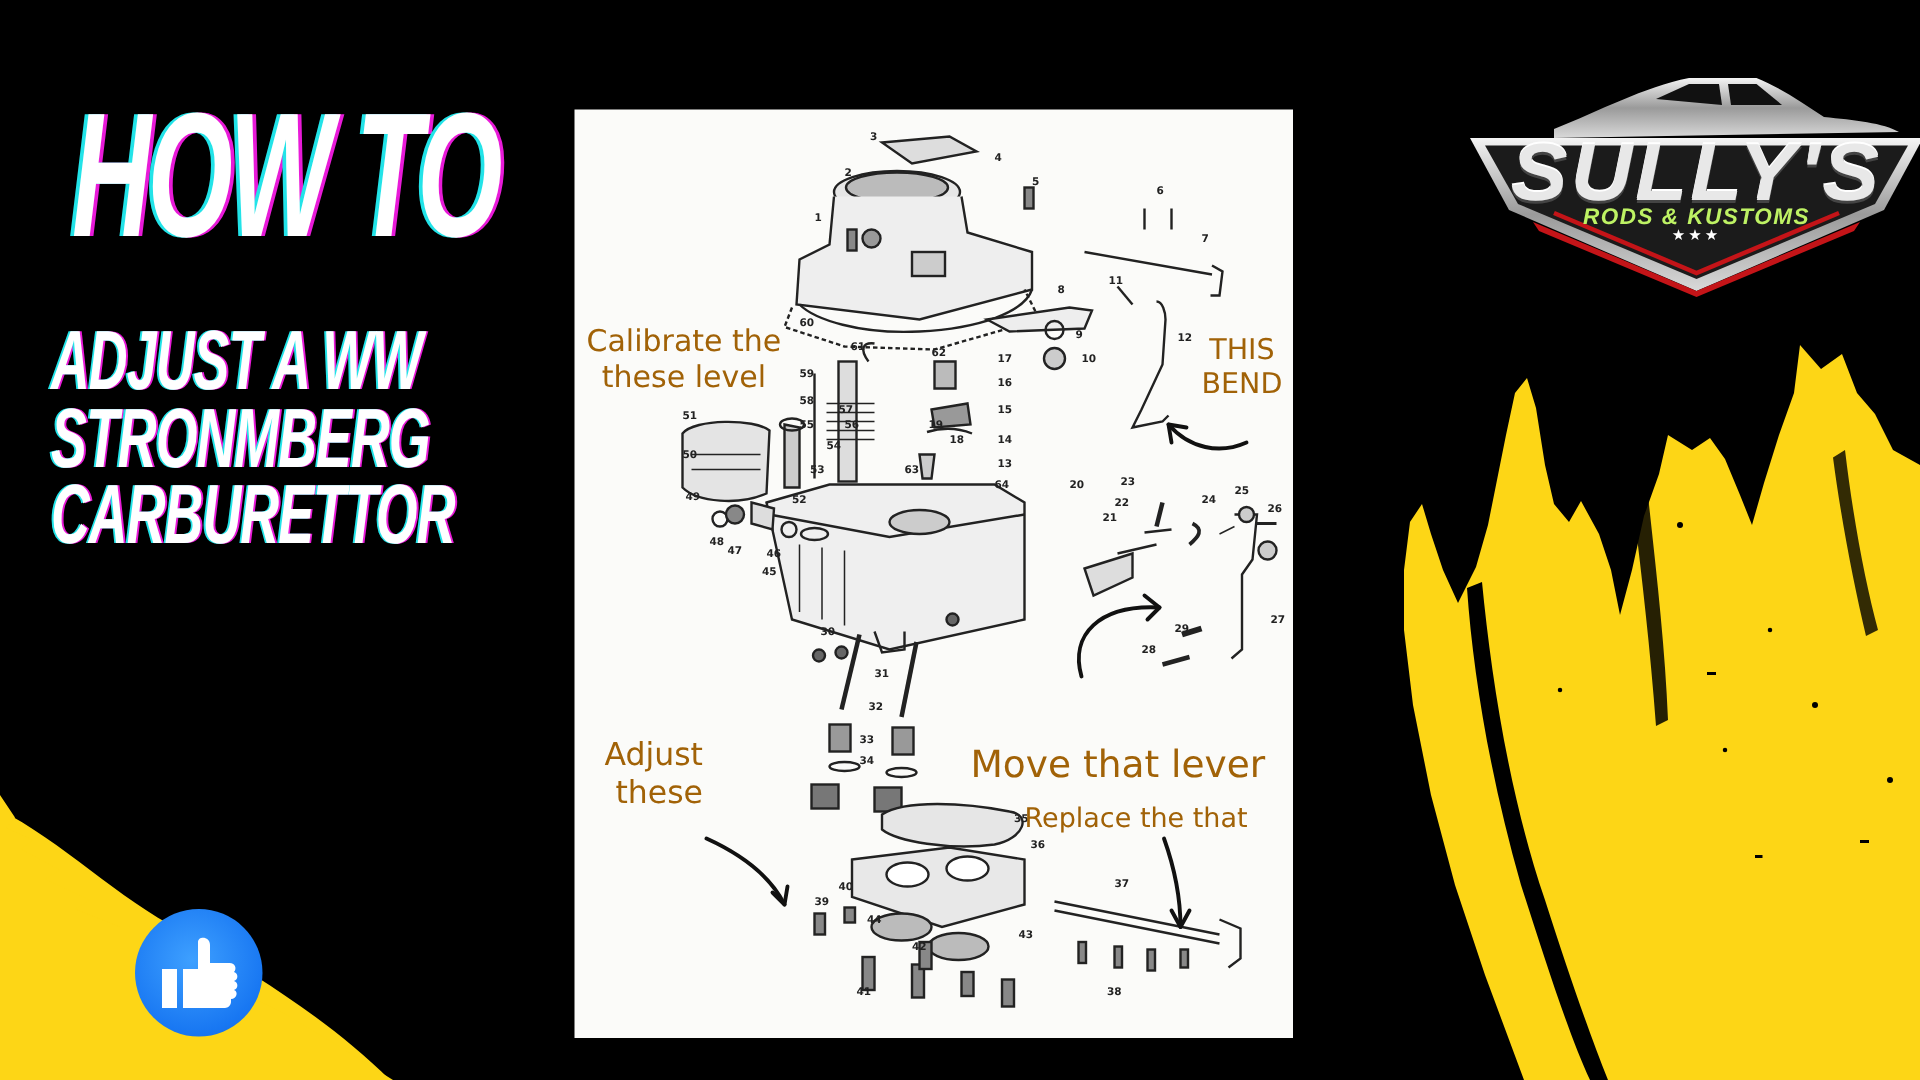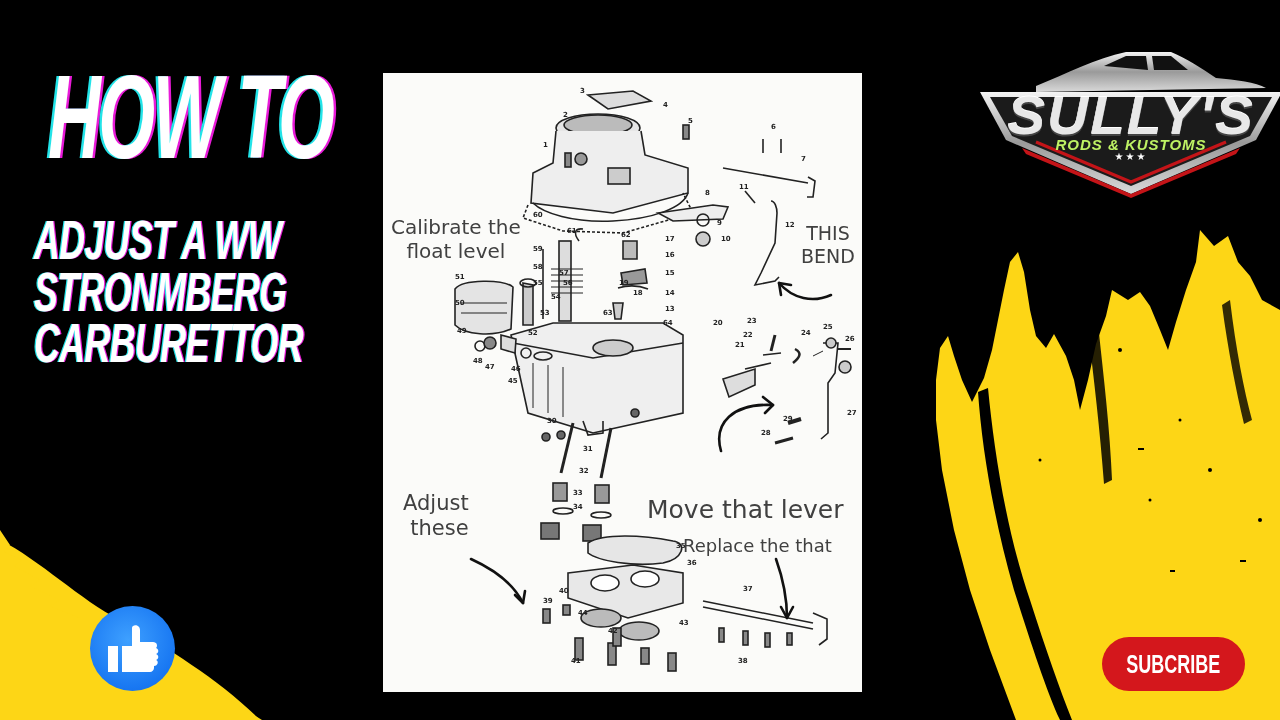--- a/index.html
+++ b/index.html
@@ -11,21 +11,21 @@
   .title-main{position:absolute;left:48px;top:58px;font-family:"Liberation Sans",sans-serif;font-weight:bold;font-style:italic;color:#fff;
     font-size:118px;line-height:1;letter-spacing:-4px;transform:scaleX(0.62);transform-origin:left top;
     text-shadow:-4px 0 0 #22e3e8, 4px 0 0 #e81ad8;white-space:nowrap;}
   .title-sub{position:absolute;left:34px;top:214px;font-family:"Liberation Sans",sans-serif;font-weight:bold;font-style:italic;color:#fff;
     font-size:56px;line-height:0.92;letter-spacing:-1px;transform:scaleX(0.64);transform-origin:left top;
     text-shadow:-2px 0 0 #22e3e8, 2px 0 0 #e81ad8;white-space:nowrap;}
   .title-sub div{display:block;}
   
   .diagram{position:absolute;left:383px;top:73px;width:479px;height:619px;background:#fbfbf9;overflow:hidden;}
   .diagram svg{position:absolute;left:0;top:0;}
-  .note{position:absolute;color:#404040;font-family:"DejaVu Sans",sans-serif;line-height:1.2;white-space:nowrap;}
+  .note{position:absolute;color:#a16207;font-family:"DejaVu Sans",sans-serif;line-height:1.2;white-space:nowrap;}
   .n-cal{left:8px;top:142px;font-size:20px;text-align:center;}
   .n-bend{left:418px;top:149px;font-size:19px;text-align:center;}
   .n-move{left:264px;top:394px;font-size:25px;margin-top:28px;}
   .n-adjust{left:20px;top:418px;font-size:21px;text-align:right;}
   .n-replace{left:300px;top:462px;font-size:18px;}
   
   .logo{position:absolute;left:976px;top:44px;width:310px;height:160px;}
   .logo-text{position:absolute;left:0;top:40px;width:310px;text-align:center;font-family:"Liberation Sans",sans-serif;font-weight:bold;font-style:italic;
     font-size:54px;color:#e8e8e8;letter-spacing:2px;text-shadow:0 2px 0 #444, 0 -1px 0 #fff;transform:scaleX(1.05);}
   .logo-sub{position:absolute;left:0;top:92px;width:310px;text-align:center;font-family:"Liberation Sans",sans-serif;font-weight:bold;font-style:italic;
@@ -252,21 +252,21 @@
         <path d="M390,332 L380,324 M390,332 L382,340"></path>
         <path d="M88,486 C110,496 130,510 140,530"></path>
         <path d="M140,530 L132,522 M140,530 L142,518"></path>
         <path d="M393,486 C398,500 404,520 404,545"></path>
         <path d="M404,545 L398,534 M404,545 L410,534"></path>
       </g>
     </svg>
 
     <div class="note n-cal">
       <div>Calibrate the</div>
-      <div>float level</div>
+      <div>these level</div>
     </div>
     <div class="note n-bend">
       <div>THIS</div>
       <div>BEND</div>
     </div>
     <div class="note n-move">Move that lever</div>
     <div class="note n-adjust">
       <div>Adjust</div>
       <div>these</div>
     </div>
@@ -297,17 +297,14 @@
     <div class="logo-stars">★★★</div>
   </div>
 
   <div class="like">
     <svg width="85" height="85" viewBox="0 0 85 85">
       <rect x="18" y="40" width="10" height="26" fill="#fff"></rect>
       <path d="M32,40 L42,40 L42,22 C42,18 50,18 50,24 L50,36 L63,36 C67,36 68,40 66,42 C69,43 69,47 66,48 C69,49 69,53 66,54 C69,55 68,60 64,60 L64,62 C64,64 62,66 60,66 L32,66 Z" fill="#fff"></path>
     </svg>
   </div>
 
-  <div class="subscribe">
-    <span>SUBCRIBE</span>
-  </div>
 
 </div>
 
 </body></html>

